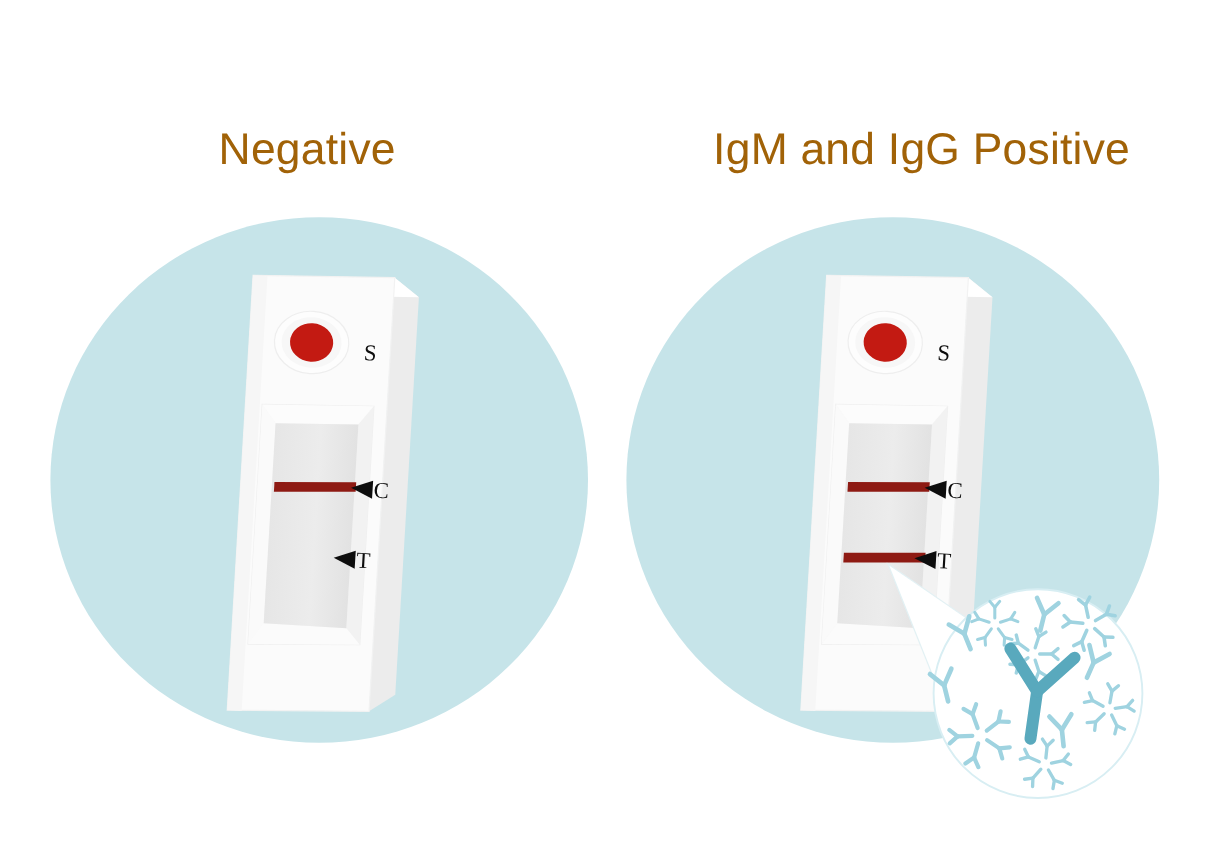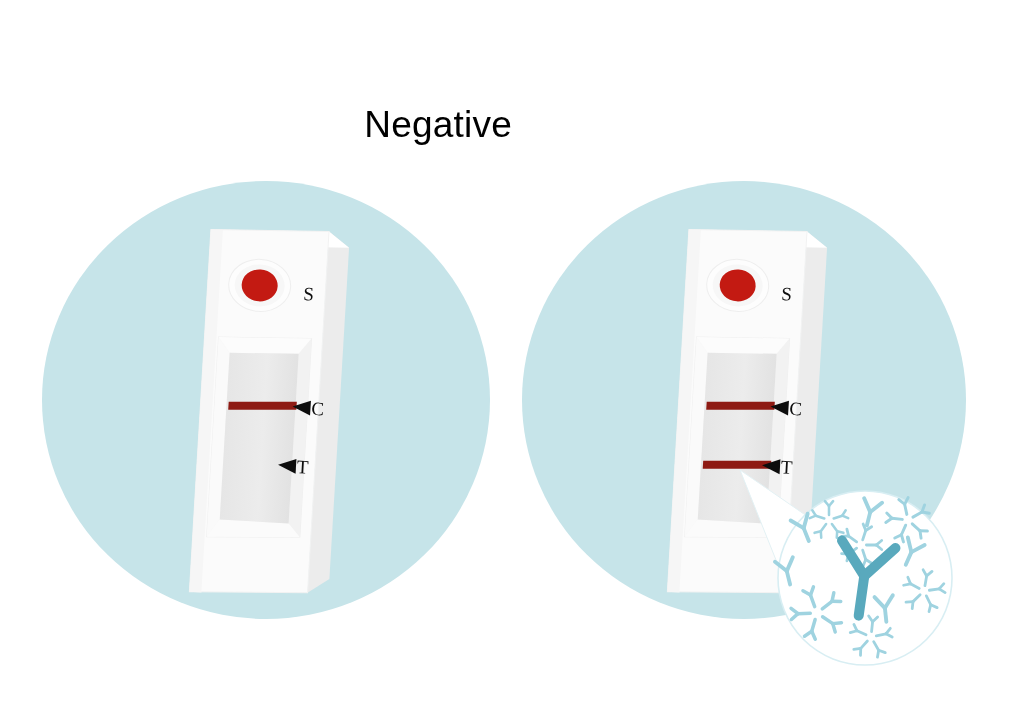--- a/index.html
+++ b/index.html
@@ -24,24 +24,24 @@
     height: 719px;
   }
   #panel-negative { left: 0; width: 512px; }
   #panel-positive { left: 512px; width: 512px; }
 
   .panel-title {
     position: absolute;
     top: 104px;
     left: 0;
     width: 512px;
-    text-align: right;
+    text-align: center;
     font-size: 37px;
     font-weight: 400;
-    color: #000000;
+    color: #a16207;
     letter-spacing: 0.2px;
     text-shadow: 1.5px 1.5px 0 rgba(255,255,255,0.95);
     white-space: nowrap;
   }
 
   svg.scene {
     position: absolute;
     top: 0; left: 0;
     width: 512px;
     height: 719px;
@@ -109,20 +109,21 @@
           <text class="marker-label" x="300" y="471">T</text>
         </g>
 
         <text class="marker-label" x="296" y="298">S</text>
       </g>
     </svg>
   </div>
 
   <div class="panel" id="panel-positive">
 
+    <div class="panel-title">IgM and IgG Positive</div>
 
     <svg class="scene" viewBox="0 0 512 719">
       <defs>
         <linearGradient id="stripGradR" x1="0" y1="0" x2="1" y2="0">
           <stop offset="0%" stop-color="#e6e6e6"></stop>
           <stop offset="55%" stop-color="#ececec"></stop>
           <stop offset="100%" stop-color="#e2e2e2"></stop>
         </linearGradient>
       </defs>
 

